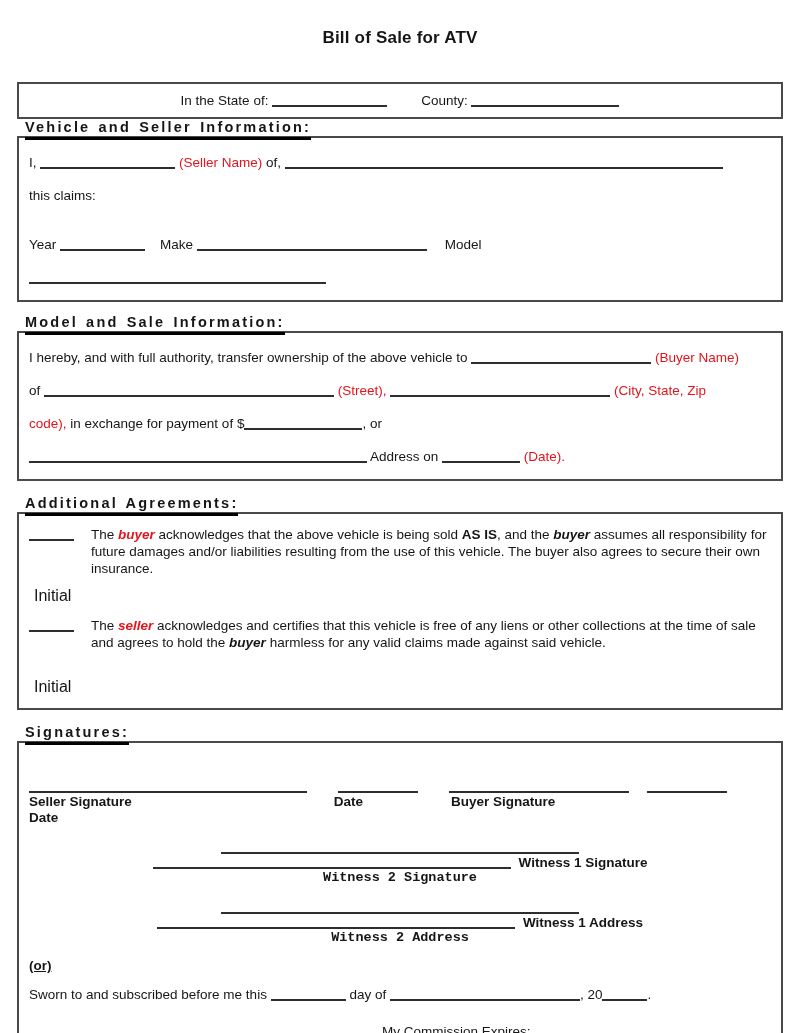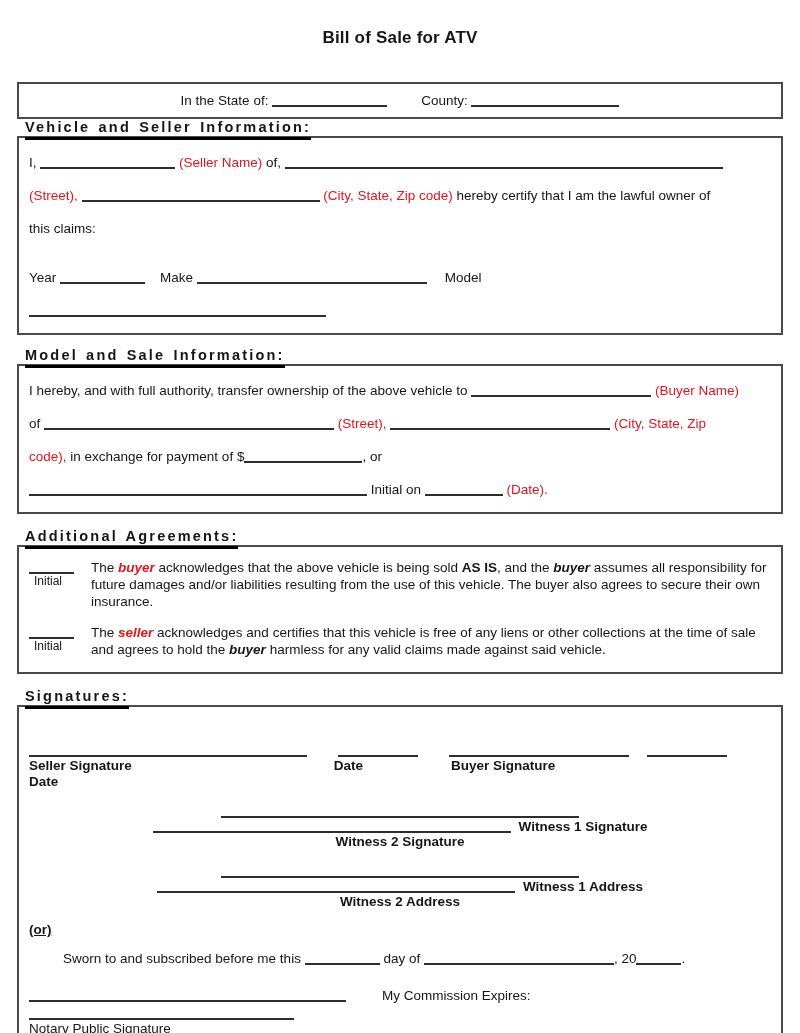--- a/index.html
+++ b/index.html
@@ -77,65 +77,64 @@
   .red{color:var(--red);}
   .b{font-weight:700;}
   .bi{font-weight:700;font-style:italic;}
   .red-bi{color:var(--red);font-weight:700;font-style:italic;}
   
   .agree-box{padding:12px 10px 12px 10px;}
   .clause{display:flex;margin-bottom:14px;}
   .clause:last-child{margin-bottom:2px;}
   .initial-col{flex:0 0 50px;margin-right:12px;}
   .initial-blank{display:block;width:45px;height:15px;border-bottom:2px solid var(--line);}
-  .initial-label{font-size:12px;padding-left:5px;line-height:14px;}
+  .initial-label{font-size:16px;padding-left:5px;line-height:14px;margin-top:48px;}
   .clause-text{flex:1;line-height:17px;white-space:normal;}
   
   .sig-box{padding:10px 10px 12px 10px;}
   .sig-row{margin-top:26px;line-height:15px;white-space:nowrap;}
   .sig-labels{line-height:16px;white-space:nowrap;}
   .sig-date2{line-height:16px;}
   .wline{line-height:15px;white-space:nowrap;}
-  .wlabel{line-height:16px;}
+  .wlabel{line-height:16px;font-family:Liberation Mono, monospace;}
   .wblock{margin-top:14px;text-align:center;}
   .or-line{margin-top:12px;line-height:16px;text-decoration:underline;}
-  .sworn-line{margin-top:12px;line-height:17px;white-space:nowrap;margin-left:34px;}
+  .sworn-line{margin-top:12px;line-height:17px;white-space:nowrap;}
   .commission-line{margin-top:20px;line-height:17px;white-space:nowrap;}
   .notary-blank-line{margin-top:2px;line-height:15px;}
   .notary-label-line{line-height:16px;}
 </style>
 </head>
 <body>
 
 <div class="page">
 
   <h1 class="doc-title">Bill of Sale for ATV</h1>
 
   <div class="box top-box">
     <div class="fline" style="margin-bottom:0"><span>In the State of: </span><span class="blank" style="width: 115px;"></span><span class="gap" style="width: 34px;"></span><span>County: </span><span class="blank" style="width: 148px;"></span></div>
   </div>
 
   <div class="section">
     <div class="sec-title"><span class="t">Vehicle and Seller Information:</span></div>
     <div class="box sec-box">
       <div class="fline"><span>I, </span><span class="blank" style="width: 135px;"></span><span> </span><span class="red">(Seller Name)</span><span> of, </span><span class="blank" style="width: 438px;"></span></div>
-      <div class="fline"><span class="red">(Street), </span><span class="blank" style="width: 238px;"></span><span> </span><span class="red">(City, State, Zip code)</span><span> hereby certify that I am the lawful owner of</span></div>
       <div class="fline"><span>this claims:</span></div>
       <div class="fline gap-above"><span>Year </span><span class="blank" style="width: 85px;"></span><span class="gap" style="width: 15px;"></span><span>Make </span><span class="blank" style="width: 230px;"></span><span class="gap" style="width: 18px;"></span><span>Model</span></div>
       <div class="fline"><span class="blank" style="width: 297px;"></span></div>
     </div>
   </div>
 
   <div class="section mt12">
     <div class="sec-title"><span class="t">Model and Sale Information:</span></div>
     <div class="box sec-box">
       <div class="fline"><span>I hereby, and with full authority, transfer ownership of the above vehicle to </span><span class="blank" style="width: 180px;"></span><span> </span><span class="red">(Buyer Name)</span></div>
       <div class="fline"><span>of </span><span class="blank" style="width: 290px;"></span><span> </span><span class="red">(Street),</span><span> </span><span class="blank" style="width: 220px;"></span><span> </span><span class="red">(City, State, Zip</span></div>
       <div class="fline"><span class="red">code),</span><span> in exchange for payment of $</span><span class="blank" style="width: 118px;"></span><span>, or</span></div>
-      <div class="fline"><span class="blank" style="width: 338px;"></span><span> Initial on </span><span class="blank" style="width: 78px;"></span><span> </span><span class="red">(Date).</span></div>
+      <div class="fline"><span class="blank" style="width: 338px;"></span><span> Address on </span><span class="blank" style="width: 78px;"></span><span> </span><span class="red">(Date).</span></div>
     </div>
   </div>
 
   <div class="section mt14">
     <div class="sec-title"><span class="t">Additional Agreements:</span></div>
     <div class="box sec-box agree-box">
 
       <div class="clause">
         <div class="initial-col">
           <span class="initial-blank"></span>

